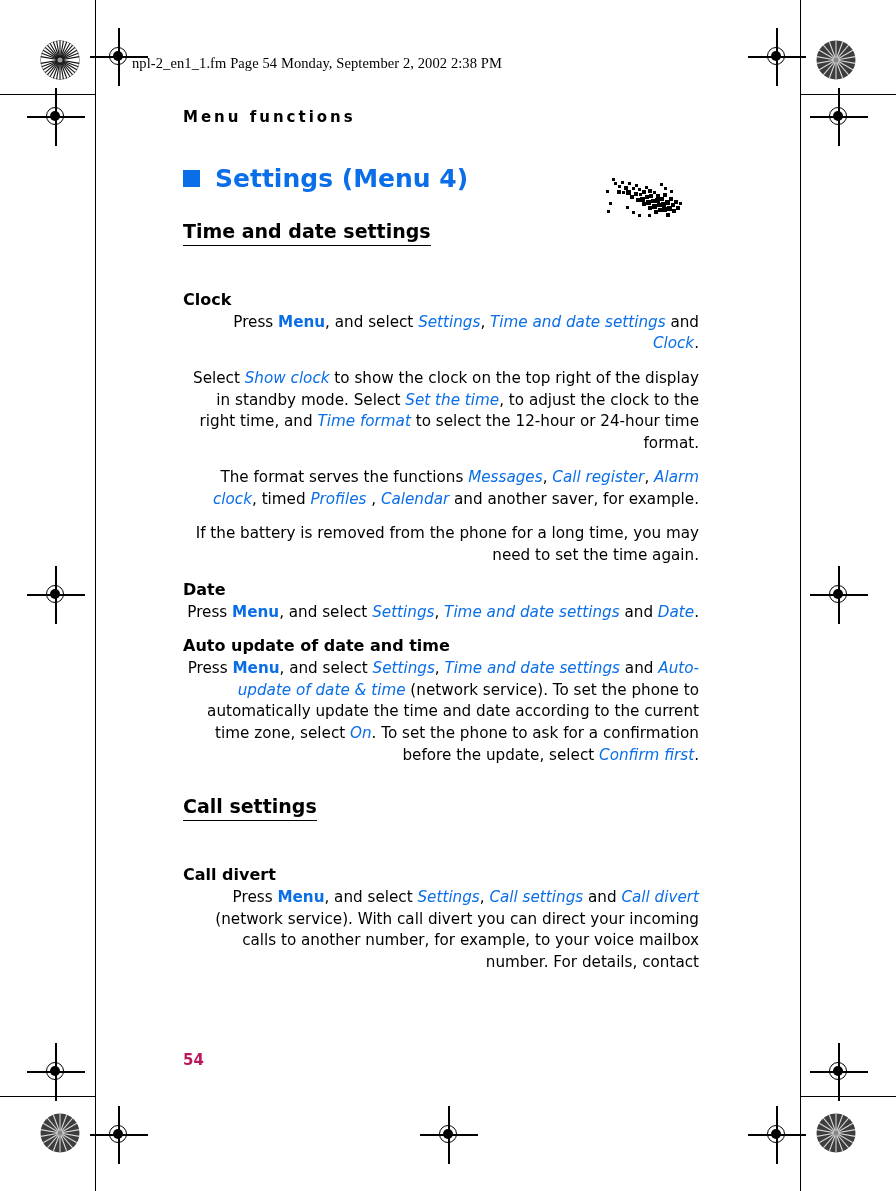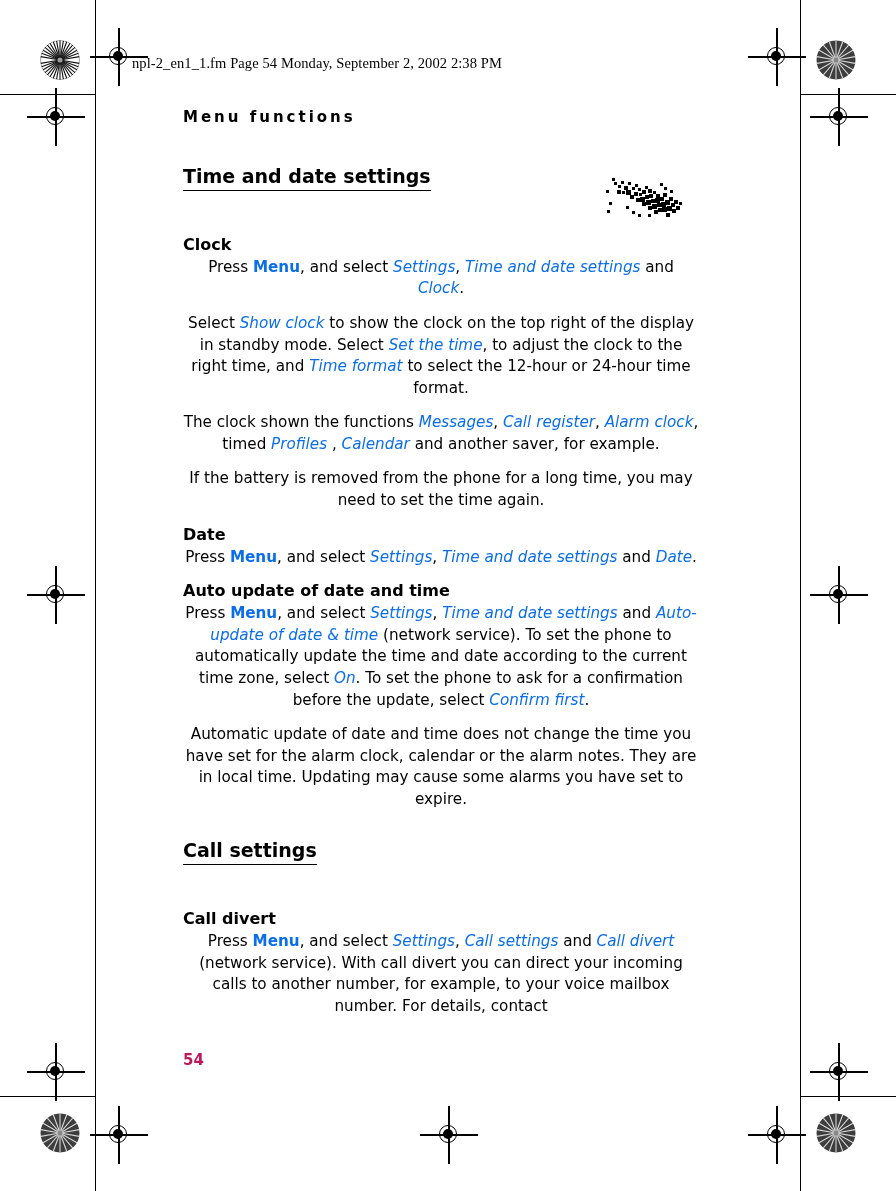--- a/index.html
+++ b/index.html
@@ -123,21 +123,21 @@
     font-weight: bold;
     color: #000;
     margin: 0 0 2px 0;
     line-height: 1.25;
   }
   p.body {
     font-size: 15.2px;
     line-height: 1.42;
     color: #000;
     margin: 0 0 13px 0;
-    text-align: center;
+    text-align: right;
   }
   p.body.last { margin-bottom: 0; }
   .kw {
     color: #0A6EE8;
     font-weight: bold;
   }
   .mi {
     color: #0A6EE8;
     font-style: italic;
   }
@@ -424,33 +424,36 @@
         <rect x="66" y="14" width="3" height="3"></rect>
           <rect x="56" y="7" width="3" height="3"></rect>
       </g>
     </svg>
   </div>
 
   <div class="content">
 
     <div class="running-head">Menu functions</div>
 
+    <div class="chapter-title-row">
+      <span class="blue-square"></span>
+      <span class="chapter-title">Settings (Menu 4)</span>
+    </div>
 
     <div id="sections-host">
         <div class="sec-wrap"><h2 class="sec">Time and date settings</h2></div>
         <h3 class="sub">Clock</h3>
         <p class="body"><span>Press </span><span class="kw">Menu</span><span>, and select </span><span class="mi">Settings</span><span>, </span><span class="mi">Time and date settings</span><span> and </span><span class="mi">Clock</span><span>.</span></p>
         <p class="body"><span>Select </span><span class="mi">Show clock</span><span> to show the clock on the top right of the display in standby mode. Select </span><span class="mi">Set the time</span><span>, to adjust the clock to the right time, and </span><span class="mi">Time format</span><span> to select the 12-hour or 24-hour time format.</span></p>
-        <p class="body"><span>The clock shown the functions </span><span class="mi">Messages</span><span>, </span><span class="mi">Call register</span><span>, </span><span class="mi">Alarm clock</span><span>, timed </span><span class="mi">Profiles</span><span> , </span><span class="mi">Calendar</span><span> and another saver, for example.</span></p>
+        <p class="body"><span>The format serves the functions </span><span class="mi">Messages</span><span>, </span><span class="mi">Call register</span><span>, </span><span class="mi">Alarm clock</span><span>, timed </span><span class="mi">Profiles</span><span> , </span><span class="mi">Calendar</span><span> and another saver, for example.</span></p>
         <p class="body"><span>If the battery is removed from the phone for a long time, you may need to set the time again.</span></p>
         <h3 class="sub">Date</h3>
         <p class="body"><span>Press </span><span class="kw">Menu</span><span>, and select </span><span class="mi">Settings</span><span>, </span><span class="mi">Time and date settings</span><span> and </span><span class="mi">Date</span><span>.</span></p>
         <h3 class="sub">Auto update of date and time</h3>
         <p class="body"><span>Press </span><span class="kw">Menu</span><span>, and select </span><span class="mi">Settings</span><span>, </span><span class="mi">Time and date settings</span><span> and </span><span class="mi">Auto-update of date &amp; time</span><span> (network service). To set the phone to automatically update the time and date according to the current time zone, select </span><span class="mi">On</span><span>. To set the phone to ask for a confirmation before the update, select </span><span class="mi">Confirm first</span><span>.</span></p>
-        <p class="body"><span>Automatic update of date and time does not change the time you have set for the alarm clock, calendar or the alarm notes. They are in local time. Updating may cause some alarms you have set to expire.</span></p>
         <div class="sec-wrap gap-before"><h2 class="sec">Call settings</h2></div>
         <h3 class="sub">Call divert</h3>
         <p class="body last"><span>Press </span><span class="kw">Menu</span><span>, and select </span><span class="mi">Settings</span><span>, </span><span class="mi">Call settings</span><span> and </span><span class="mi">Call divert</span><span> (network service). With call divert you can direct your incoming calls to another number, for example, to your voice mailbox number. For details, contact</span></p>
       </div>
   </div>
 
   <div class="pagenum">54</div>
 
 </div>
 

